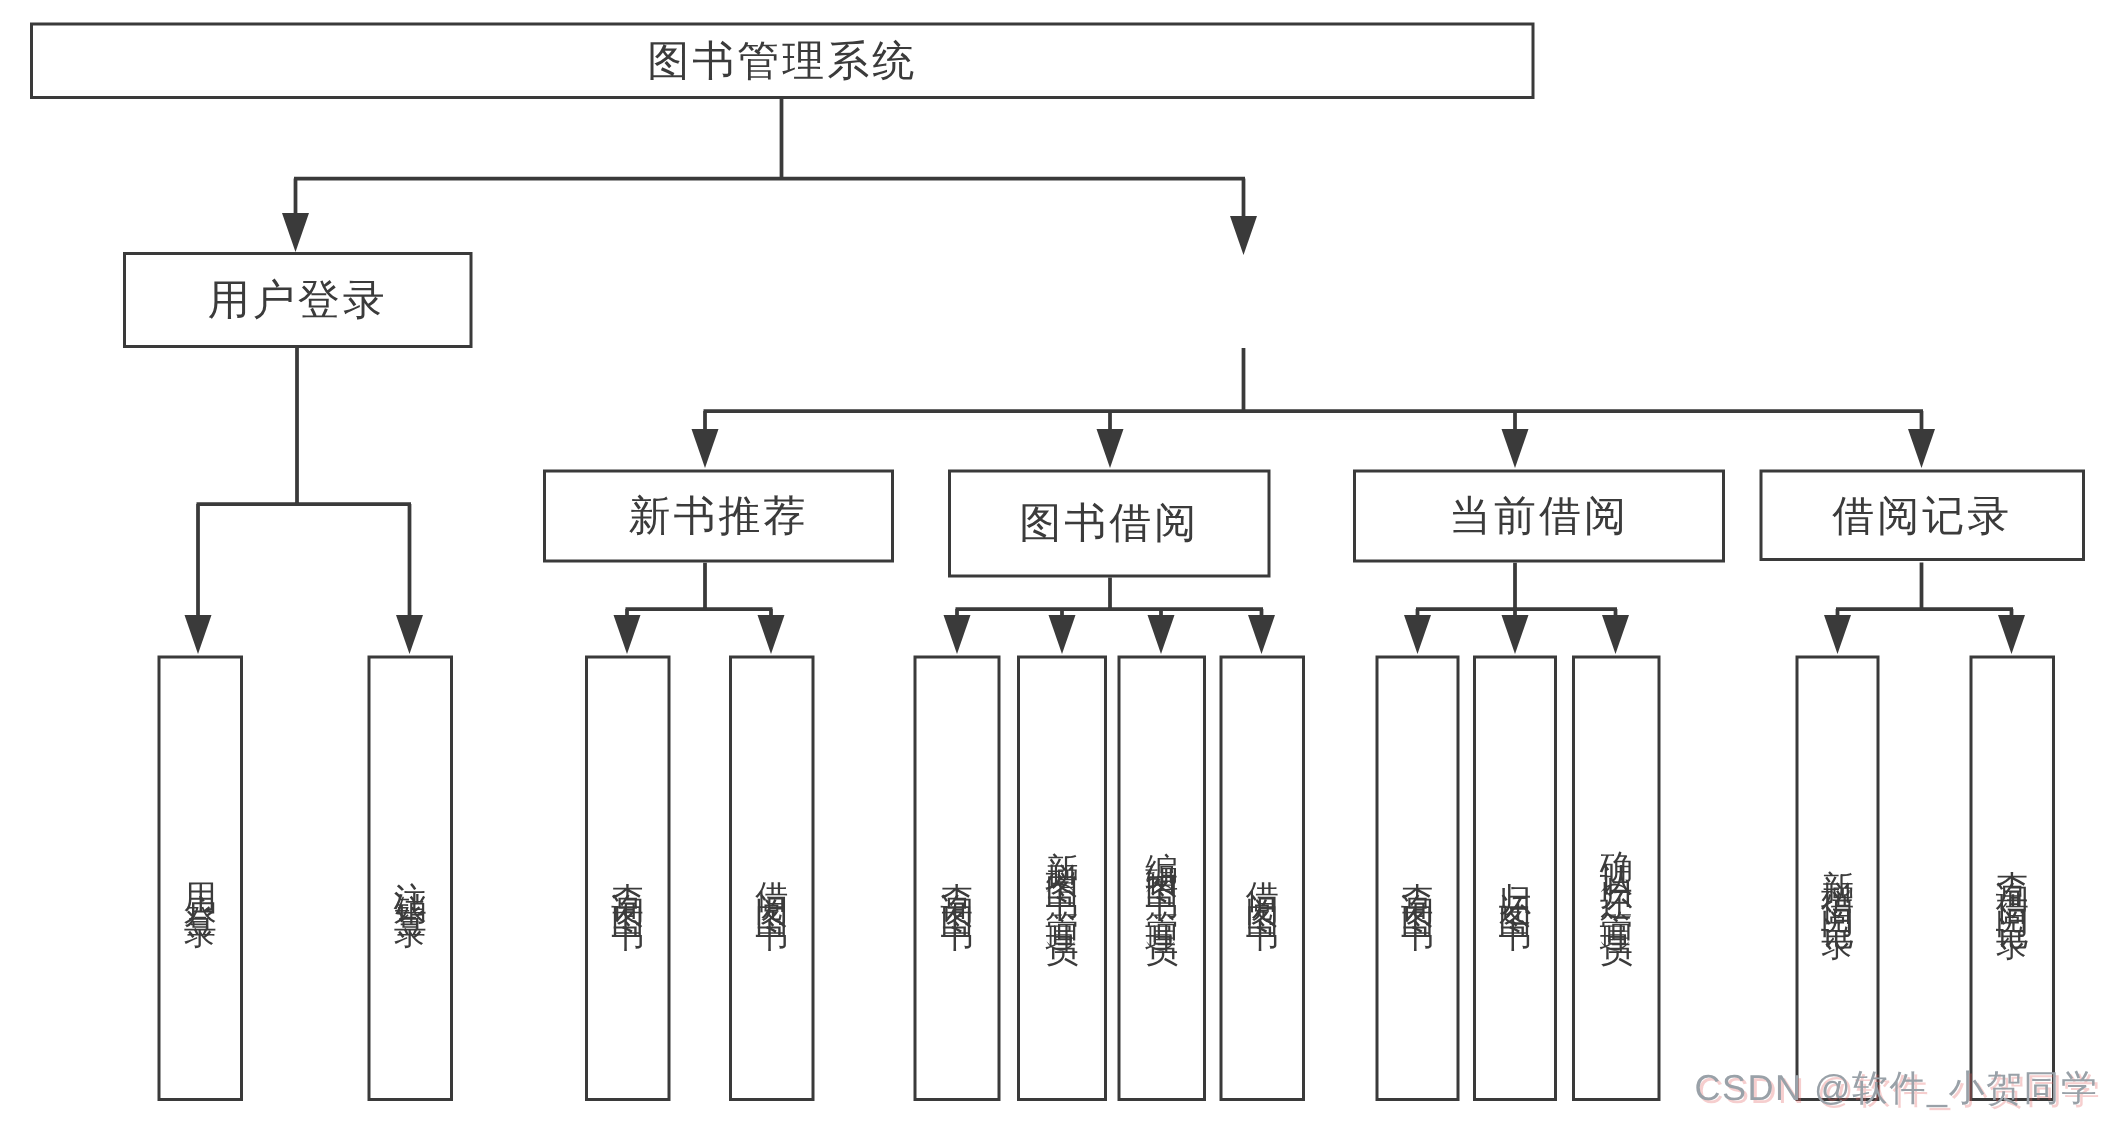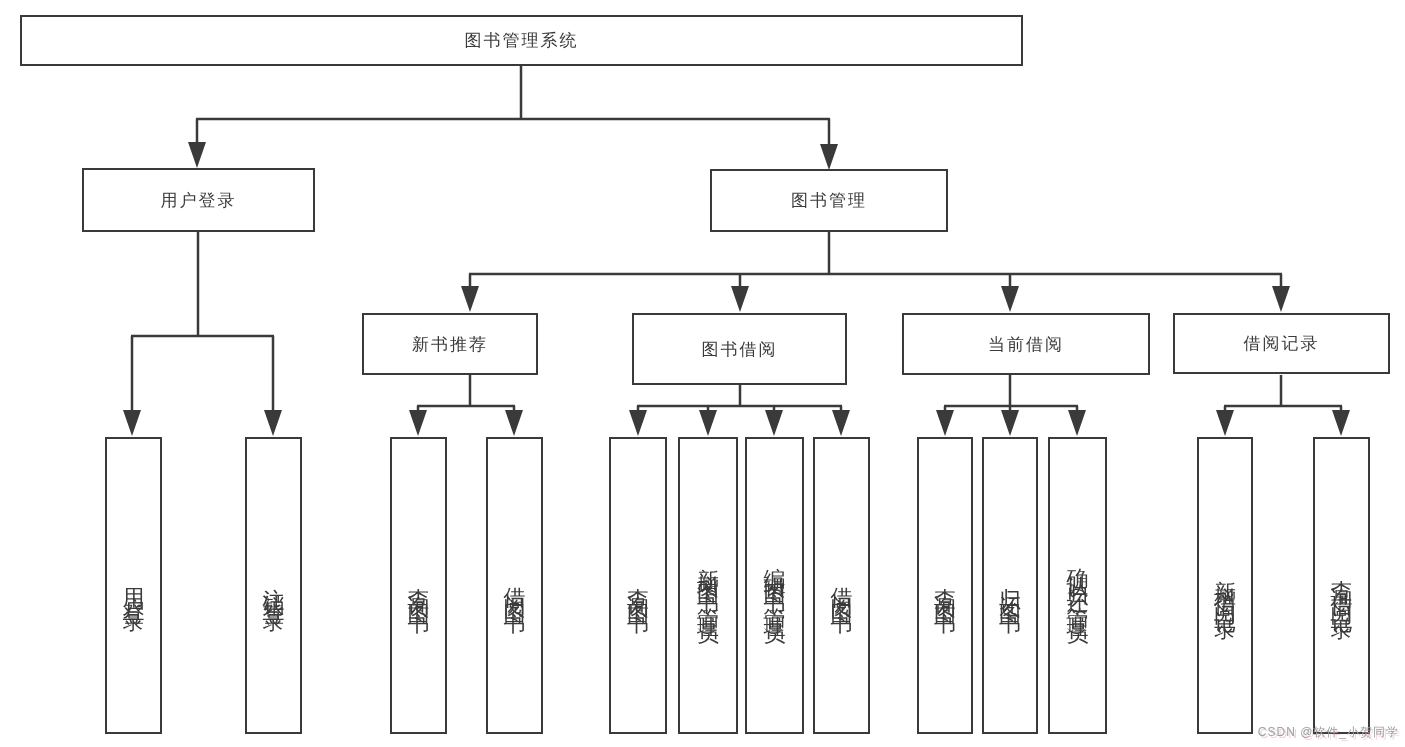--- a/index.html
+++ b/index.html
@@ -6,28 +6,28 @@
   #stage {
     position:relative; width:1405px; height:747px; background:#ffffff;
     font-family:"Liberation Sans","DejaVu Sans",sans-serif; overflow:hidden;
   }
   #connectors { position:absolute; left:0; top:0; width:1405px; height:747px; }
   .box {
     position:absolute; box-sizing:border-box; background:#ffffff;
     border:2.5px solid #3a3a3a; display:flex; align-items:center; justify-content:center;
     color:#3b3b3b;
   }
-  .hlabel { font-size:17px; letter-spacing:2px; white-space:nowrap;text-align:right; }
+  .hlabel { font-size:28px; letter-spacing:2px; white-space:nowrap;text-align:right; }
   .vtext {
     writing-mode:vertical-rl; text-orientation:mixed;
     font-size:22px; letter-spacing:8px; line-height:1; white-space:nowrap;
   }
   #watermark {
     position:absolute; right:6px; bottom:6px;
-    font-size:12px; color:#99a1a8; letter-spacing:1px;
+    font-size:24px; color:#99a1a8; letter-spacing:1px;
     text-shadow:2px 2px 0 rgba(226,92,92,0.30);
     pointer-events:none; white-space:nowrap;
   }
 </style>
 </head>
 <body>
 
 <div id="stage">
 
   <svg id="connectors" viewBox="0 0 1405 747" xmlns="http://www.w3.org/2000/svg">
@@ -87,25 +87,22 @@
       </g>
   </svg>
 
   <div class="box hlabel" style="left:20px; top:15px; width:1003px; height:51px;">
     <span>图书管理系统</span>
   </div>
 
   <div class="box hlabel" style="left:82px; top:168px; width:233px; height:64px;">
     <span>用户登录</span>
   </div>
-  <div class="box hlabel" style="left:710px; top:169px; width:238px; height:63px;">
-    <span>图书管理</span>
-  </div>
 
-  <div class="box hlabel" style="left:362px; top:313px; width:176px; height:62px;">
+  <div class="box hlabel" style="left:362px; top:313px; width:234px; height:62px;">
     <span>新书推荐</span>
   </div>
   <div class="box hlabel" style="left:632px; top:313px; width:215px; height:72px;">
     <span>图书借阅</span>
   </div>
   <div class="box hlabel" style="left:902px; top:313px; width:248px; height:62px;">
     <span>当前借阅</span>
   </div>
   <div class="box hlabel" style="left:1173px; top:313px; width:217px; height:61px;">
     <span>借阅记录</span>

